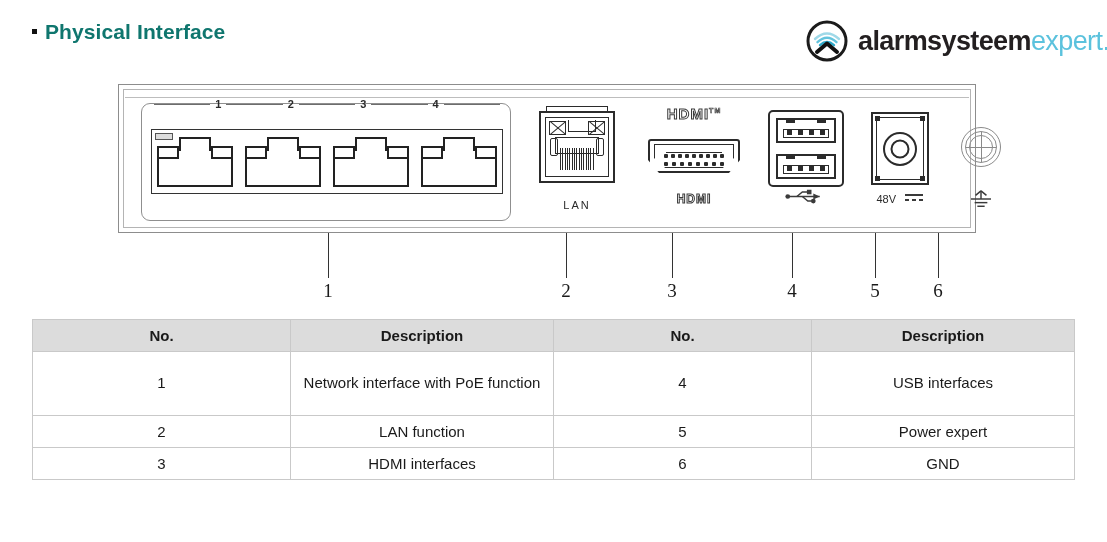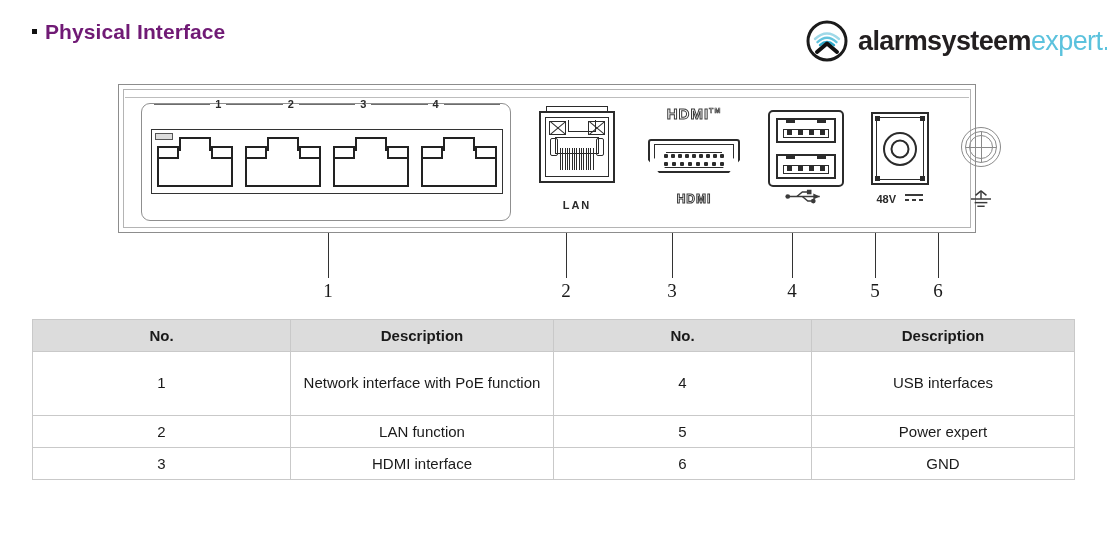--- a/index.html
+++ b/index.html
@@ -11,21 +11,21 @@
     color: #1a1a1a;
     overflow: hidden;
   }
   #page { position: relative; width: 1107px; height: 542px; background: #fff; }
 
   
   #header { position: absolute; left: 0; top: 0; width: 1107px; height: 78px; }
   #page-title {
     position: absolute; left: 32px; top: 20px;
     font-size: 21px; font-weight: bold; letter-spacing: .1px;
-    color: #701a75;
+    color: #0f766e;
     text-align: right;
   }
   #title-bullet {
     display: inline-block; width: 5px; height: 5px; background: #111;
     vertical-align: middle; margin-right: 8px; position: relative; top: -2px;
   }
   
   #logo { position: absolute; left: 806px; top: 19px; height: 44px; display: flex; align-items: center; }
   #logo-mark { width: 42px; height: 42px; flex: 0 0 42px; }
   #logo-text { margin-left: 10px; font-size: 27px; font-weight: bold; letter-spacing: -0.6px; line-height: 1; white-space: nowrap; }
@@ -90,21 +90,21 @@
   }
   .pn-seg { flex: 1; height: 1px; background: #6d6d6d; }
   .pn-num { font-size: 11px; font-weight: bold; color: #2a2a2a; padding: 0 5px; line-height: 1; }
 
   #poe-label-row {
     position: absolute; left: 12px; bottom: -8px; width: 346px; height: 16px;
     display: flex; align-items: center;
   }
   .label-line { flex: 1; height: 1px; background: #6d6d6d; }
   .panel-label {
-    font-size: 11px; font-weight: bold; letter-spacing: 2px; color: #2a2a2a;
+    font-size: 11px; font-weight: normal; letter-spacing: 2px; color: #2a2a2a;
     padding: 0 7px; line-height: 1; white-space: nowrap;
   }
 
   
   #lan-group { position: absolute; left: 412px; top: 26px; width: 92px; height: 112px; }
   #lan-port {
     position: absolute; left: 8px; top: 0; width: 76px; height: 72px;
     border: 2px solid #2b2b2b; background: #fff;
   }
   #lan-port .cap {
@@ -528,20 +528,20 @@
         <td>USB interfaces</td>
       </tr>
       <tr>
         <td>2</td>
         <td>LAN function</td>
         <td>5</td>
         <td>Power expert</td>
       </tr>
       <tr>
         <td>3</td>
-        <td>HDMI interface</td>
+        <td>HDMI interfaces</td>
         <td>6</td>
         <td>GND</td>
       </tr>
     </tbody>
   </table>
 
 </div>
 
 </body></html>

